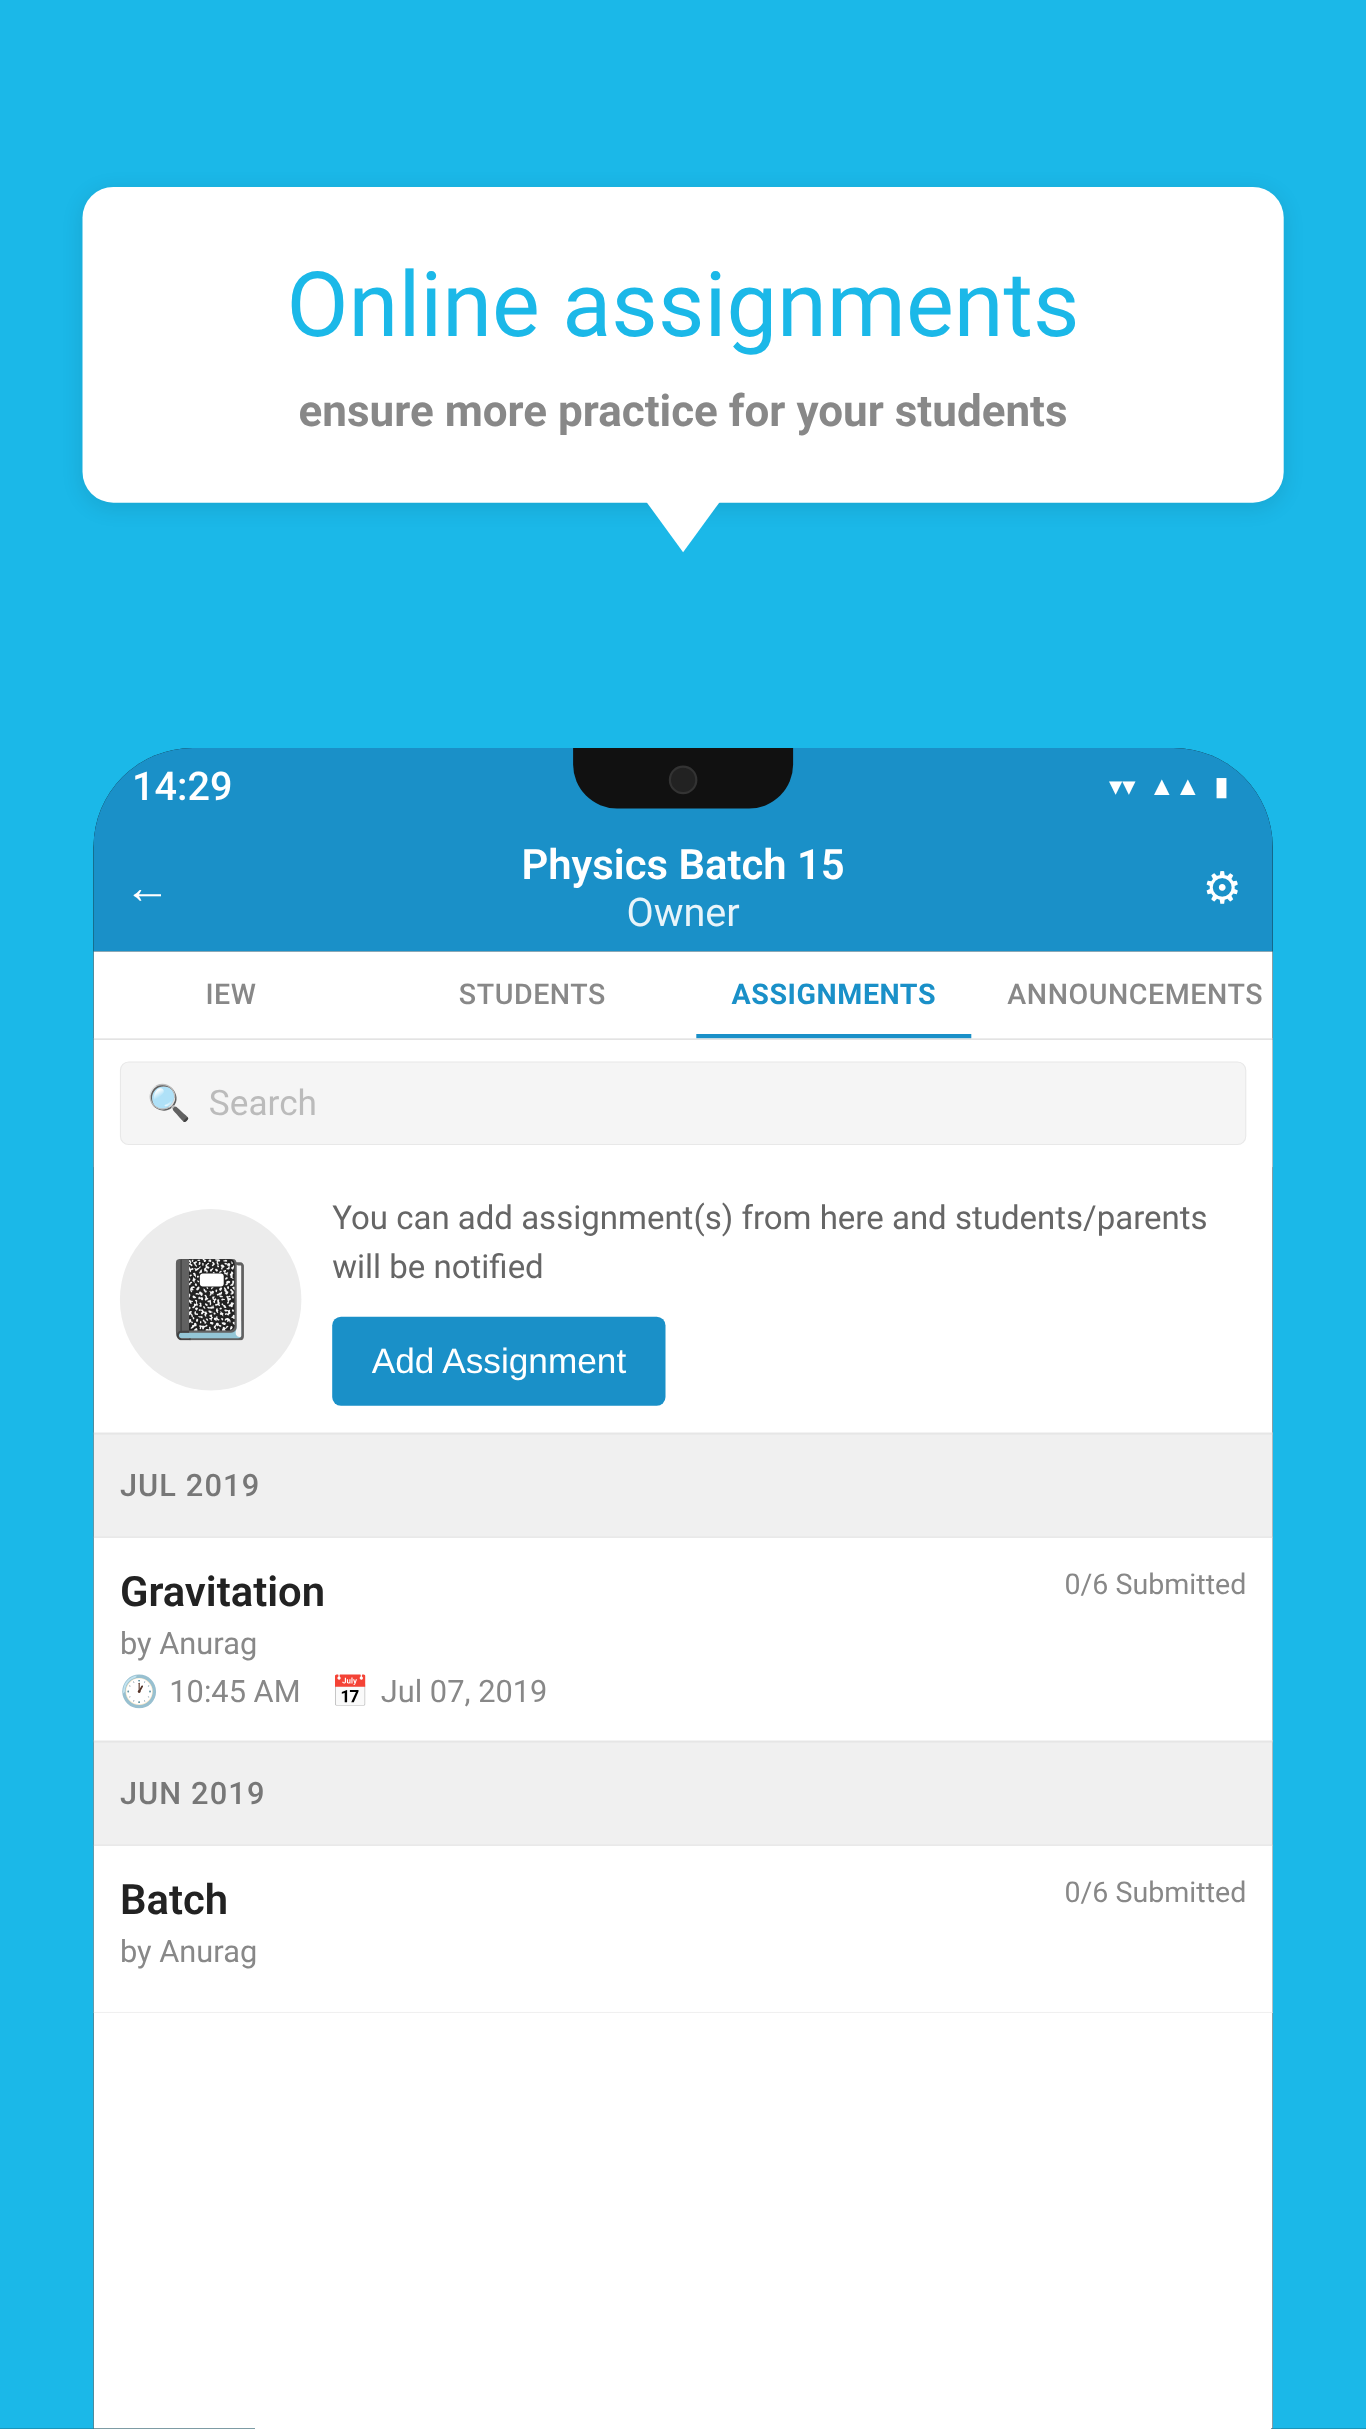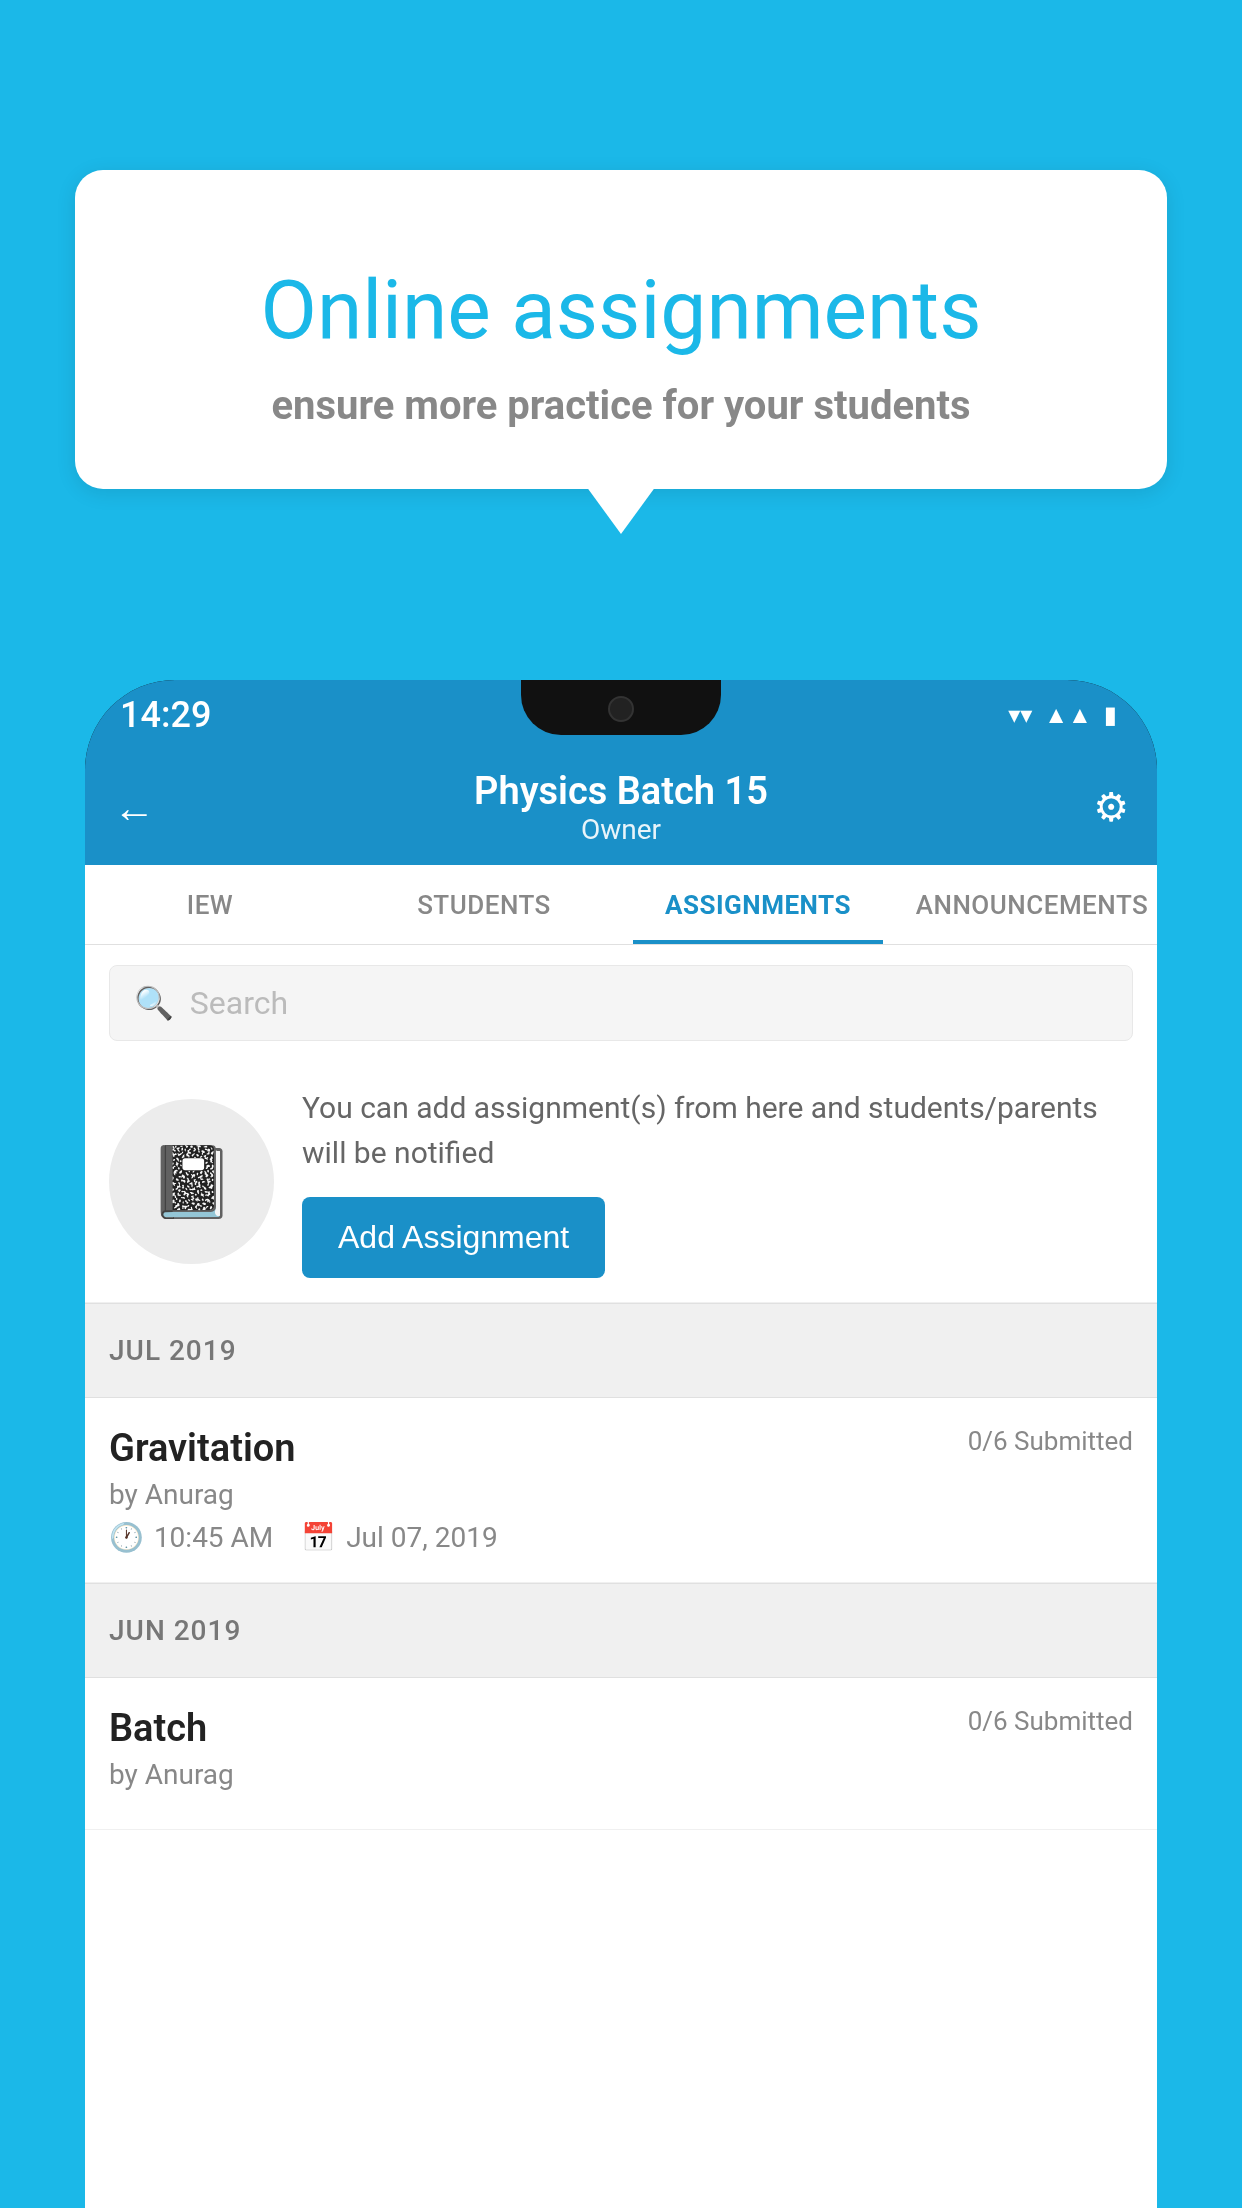--- a/index.html
+++ b/index.html
@@ -37,21 +37,20 @@
       border-left: 35px solid transparent;
       border-right: 35px solid transparent;
       border-top: 48px solid white;
     }
 
     .speech-bubble h1 {
       color: #1BB8E8;
       font-size: 82px;
       font-weight: 400;
       margin-bottom: 24px;
-      margin-top: 32px;
     }
 
     .speech-bubble p {
       color: #888;
       font-size: 40px;
       font-weight: 700;
     }
 
     
     .phone-frame {
@@ -149,21 +148,21 @@
     }
 
     .header-title h2 {
       color: white;
       font-size: 38px;
       font-weight: 600;
     }
 
     .header-title span {
       color: rgba(255,255,255,0.9);
-      font-size: 28px;
+      font-size: 36px;
     }
 
     .settings-button {
       position: absolute;
       right: 28px;
       color: white;
       font-size: 40px;
       cursor: pointer;
     }
 

